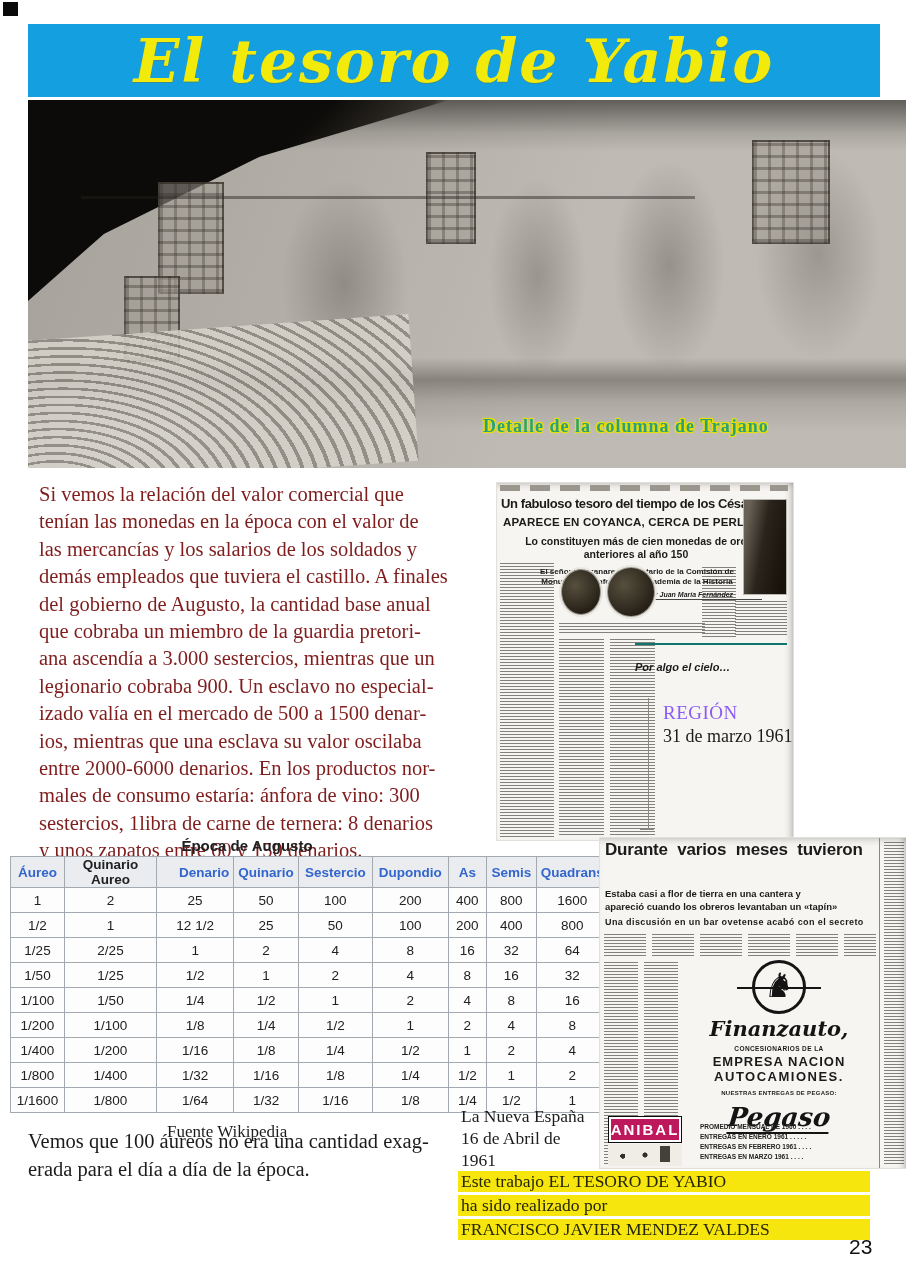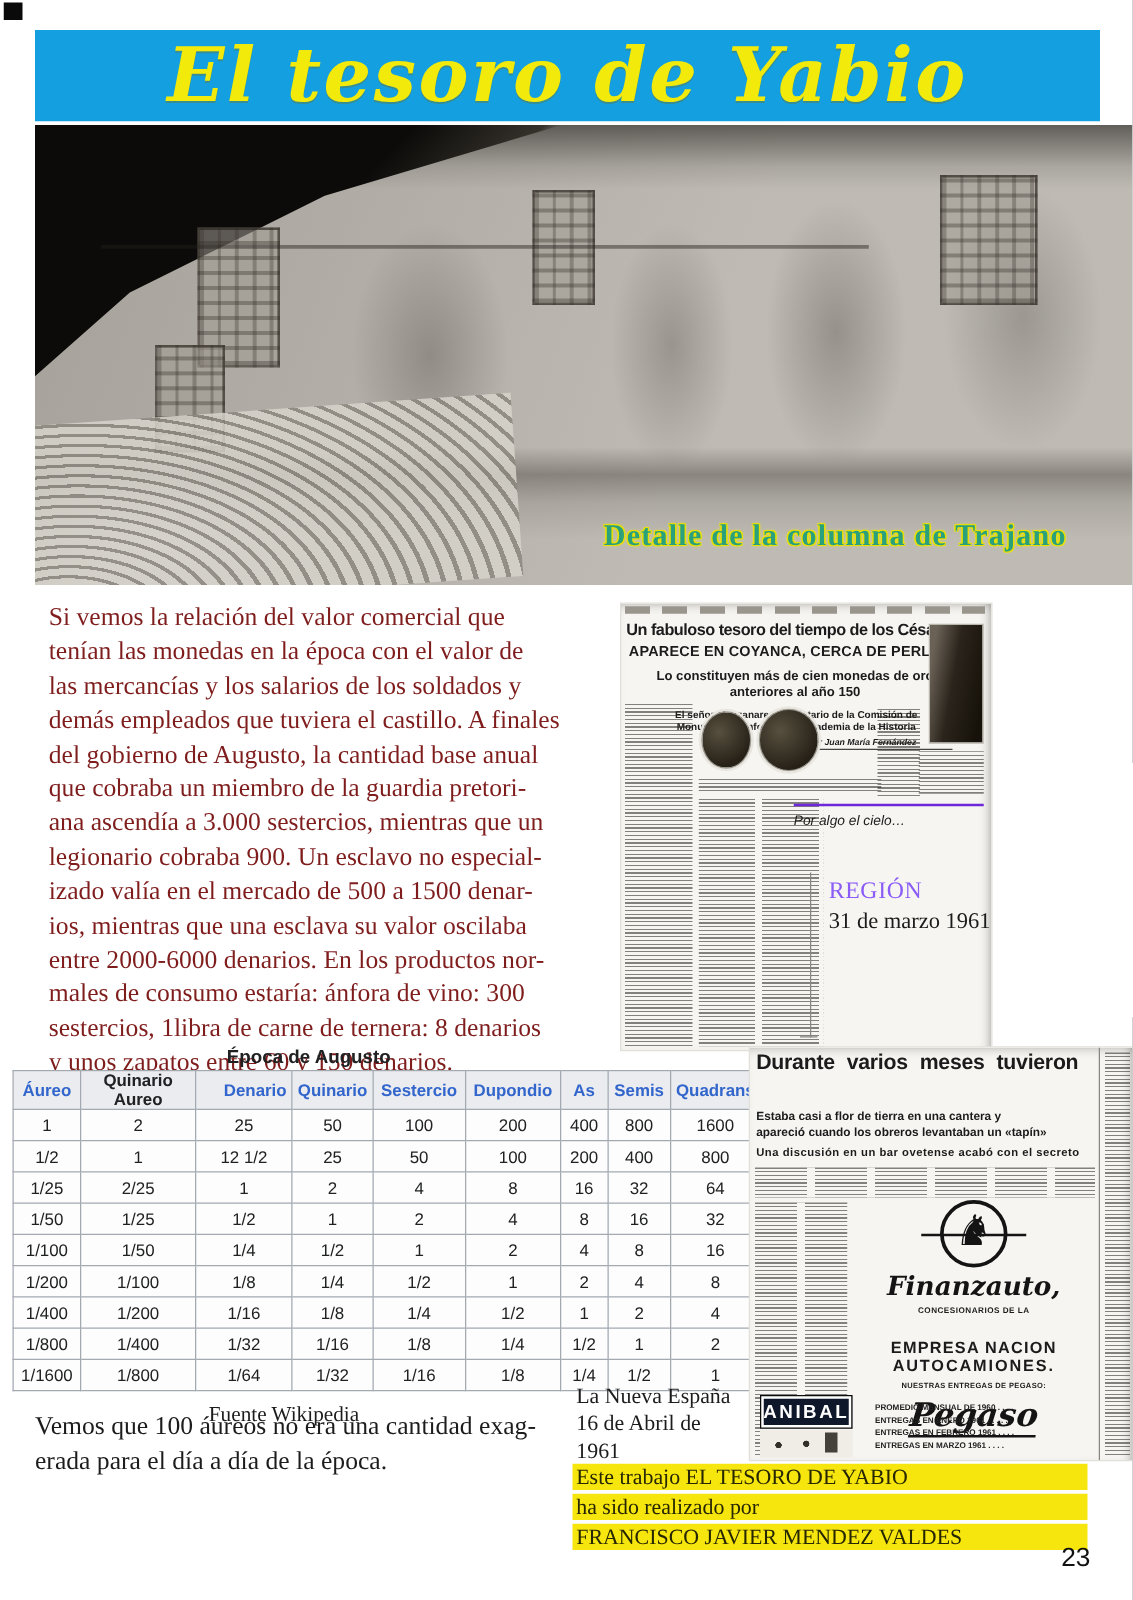--- a/index.html
+++ b/index.html
@@ -51,21 +51,21 @@
       rgba(160,155,146,.55);
   }
   #rail-line { left:6%; top:26%; width:70%; height:3px; background:rgba(35,32,27,.45); }
   #base-coil {
     left:-2%; top:62%; width:46%; height:40%;
     background:repeating-radial-gradient(ellipse 420px 260px at 8% 115%, #d6d3cb 0 9px, #8c8880 9px 13px);
     opacity:.85; transform:rotate(-4deg);
   }
   #photo-caption {
     left:455px; top:316px; font-family:"Liberation Serif", serif; font-weight:bold;
-    font-size:24px; letter-spacing:1px; color:#2ba07c;
+    font-size:18px; letter-spacing:1px; color:#2ba07c;
     text-shadow:1px 1px 0 #e8e000, -1px -1px 0 #e8e000, 1px -1px 0 #e8e000, -1px 1px 0 #e8e000, 0 0 3px #f4ec20;
   }
 
   
   #main-paragraph {
     left:28px; top:481px; width:452px; font-size:20.5px; line-height:27.4px; color:#7f1d1d;margin-left:11px;
   }
   #closing-paragraph {
     left:28px; top:1128px; width:460px; font-size:20.5px; line-height:27.8px; color:#1c1c1c;
   }
@@ -113,22 +113,22 @@
   #c1-photo-caption { left:238px; top:118px; width:52px; height:34px; }
   .coin { position:absolute; border-radius:50%;
     background:radial-gradient(circle at 35% 35%, #57503f, #262017 72%);
     border:1px solid #9a978f; box-shadow:0 0 0 2px #e8e6df; }
   #coin-1 { left:64px; top:86px; width:40px; height:46px; }
   #coin-2 { left:110px; top:84px; width:48px; height:50px; }
   #c1-coin-caption { left:62px; top:140px; width:146px; height:11px; }
   #c1-colA { left:3px; top:80px; width:54px; height:274px; }
   #c1-colmid { left:62px; top:156px; width:100px; height:198px; }
   #c1-colE { left:205px; top:84px; width:34px; height:70px; }
-  #c1-crosshead { left:138px; top:160px; width:152px; border-top:2px solid #6d28d9; padding-top:6px;
-    font-size:11px; font-weight:normal; font-style:italic; }
+  #c1-crosshead { left:138px; top:160px; width:152px; border-top:2px solid #0f766e; padding-top:16px;
+    font-size:11px; font-weight:bold; font-style:italic; }
   #c1-rule { left:648px; top:698px; width:1px; height:132px; background:#8a8780; }
   #c1-bracket { left:640px; top:829px; width:14px; height:1px; background:#8a8780; }
 
   
   #region-name { left:663px; top:702px; font-size:19px; letter-spacing:.5px; color:#8b5cf6; }
   #region-date { left:663px; top:726px; font-size:18px; color:#1b1b1b; }
 
   
   #table-title { left:10px; top:837px; width:474px; text-align:center;
     font-family:"Liberation Sans", sans-serif; font-weight:bold; font-size:15px; color:#202122; }
@@ -156,29 +156,29 @@
   #finanzauto-ad { left:82px; top:122px; width:194px; height:172px; text-align:center; }
   #pegasus-logo { position:relative; width:54px; height:54px; margin:0 auto;
     border:3px solid #141414; border-radius:50%; background:#f6f5f1; }
   #pegasus-logo::before { content:""; position:absolute; left:-18px; right:-18px; top:50%;
     height:2px; background:#141414; }
   #pegasus-logo .horse-glyph { position:absolute; inset:0; display:flex; align-items:center; justify-content:center;
     font-size:34px; line-height:1; color:#141414; transform:scaleX(-1) translateY(-2px); }
   #ad-brand { font-family:"DejaVu Serif", serif; font-style:italic; font-weight:bold;
     font-size:21px; color:#141414; margin-top:2px; }
   #ad-tagline { font-size:6.5px; font-weight:bold; margin-top:4px; letter-spacing:.4px; }
-  #ad-company1 { font-size:13px; font-weight:bold; letter-spacing:1px; margin-top:18px; }
+  #ad-company1 { font-size:13px; font-weight:bold; letter-spacing:1px; margin-top:2px; }
   #ad-company2 { font-size:13px; font-weight:bold; letter-spacing:1.5px; }
   #ad-entregas { font-size:6px; font-weight:bold; margin-top:6px; letter-spacing:.3px; }
   #ad-brand2 { display:inline-block; font-family:"DejaVu Serif", serif; font-style:italic; font-weight:bold;
     font-size:26px; color:#141414; border-bottom:2px solid #141414; transform:skewX(-6deg); margin-top:6px; }
   #ad-stats { position:absolute; left:100px; top:284px; width:150px; text-align:left;
     font-size:6.5px; font-weight:bold; line-height:10px; color:#222; }
 
-  #anibal-box { left:8px; top:278px; width:74px; height:27px; background:#0f172a;
+  #anibal-box { left:8px; top:278px; width:74px; height:27px; background:#be185d;
     box-shadow:inset 0 0 0 1px #0c0c0c, inset 0 0 0 3px #ffffff;
     display:flex; align-items:center; justify-content:center; }
   #anibal-box .anibal-text { color:#ffffff; font-weight:bold; font-size:15px; letter-spacing:2px;
     font-family:"Liberation Sans", sans-serif; }
   #anibal-cartoon { left:8px; top:306px; width:74px; height:22px; background:#efede6;
     background-image:
       radial-gradient(circle 6px at 20% 55%, #33302a 40%, transparent 45%),
       radial-gradient(circle 6px at 50% 50%, #33302a 40%, transparent 45%),
       linear-gradient(#44403a, #44403a);
     background-size:100% 100%, 100% 100%, 10px 16px;

